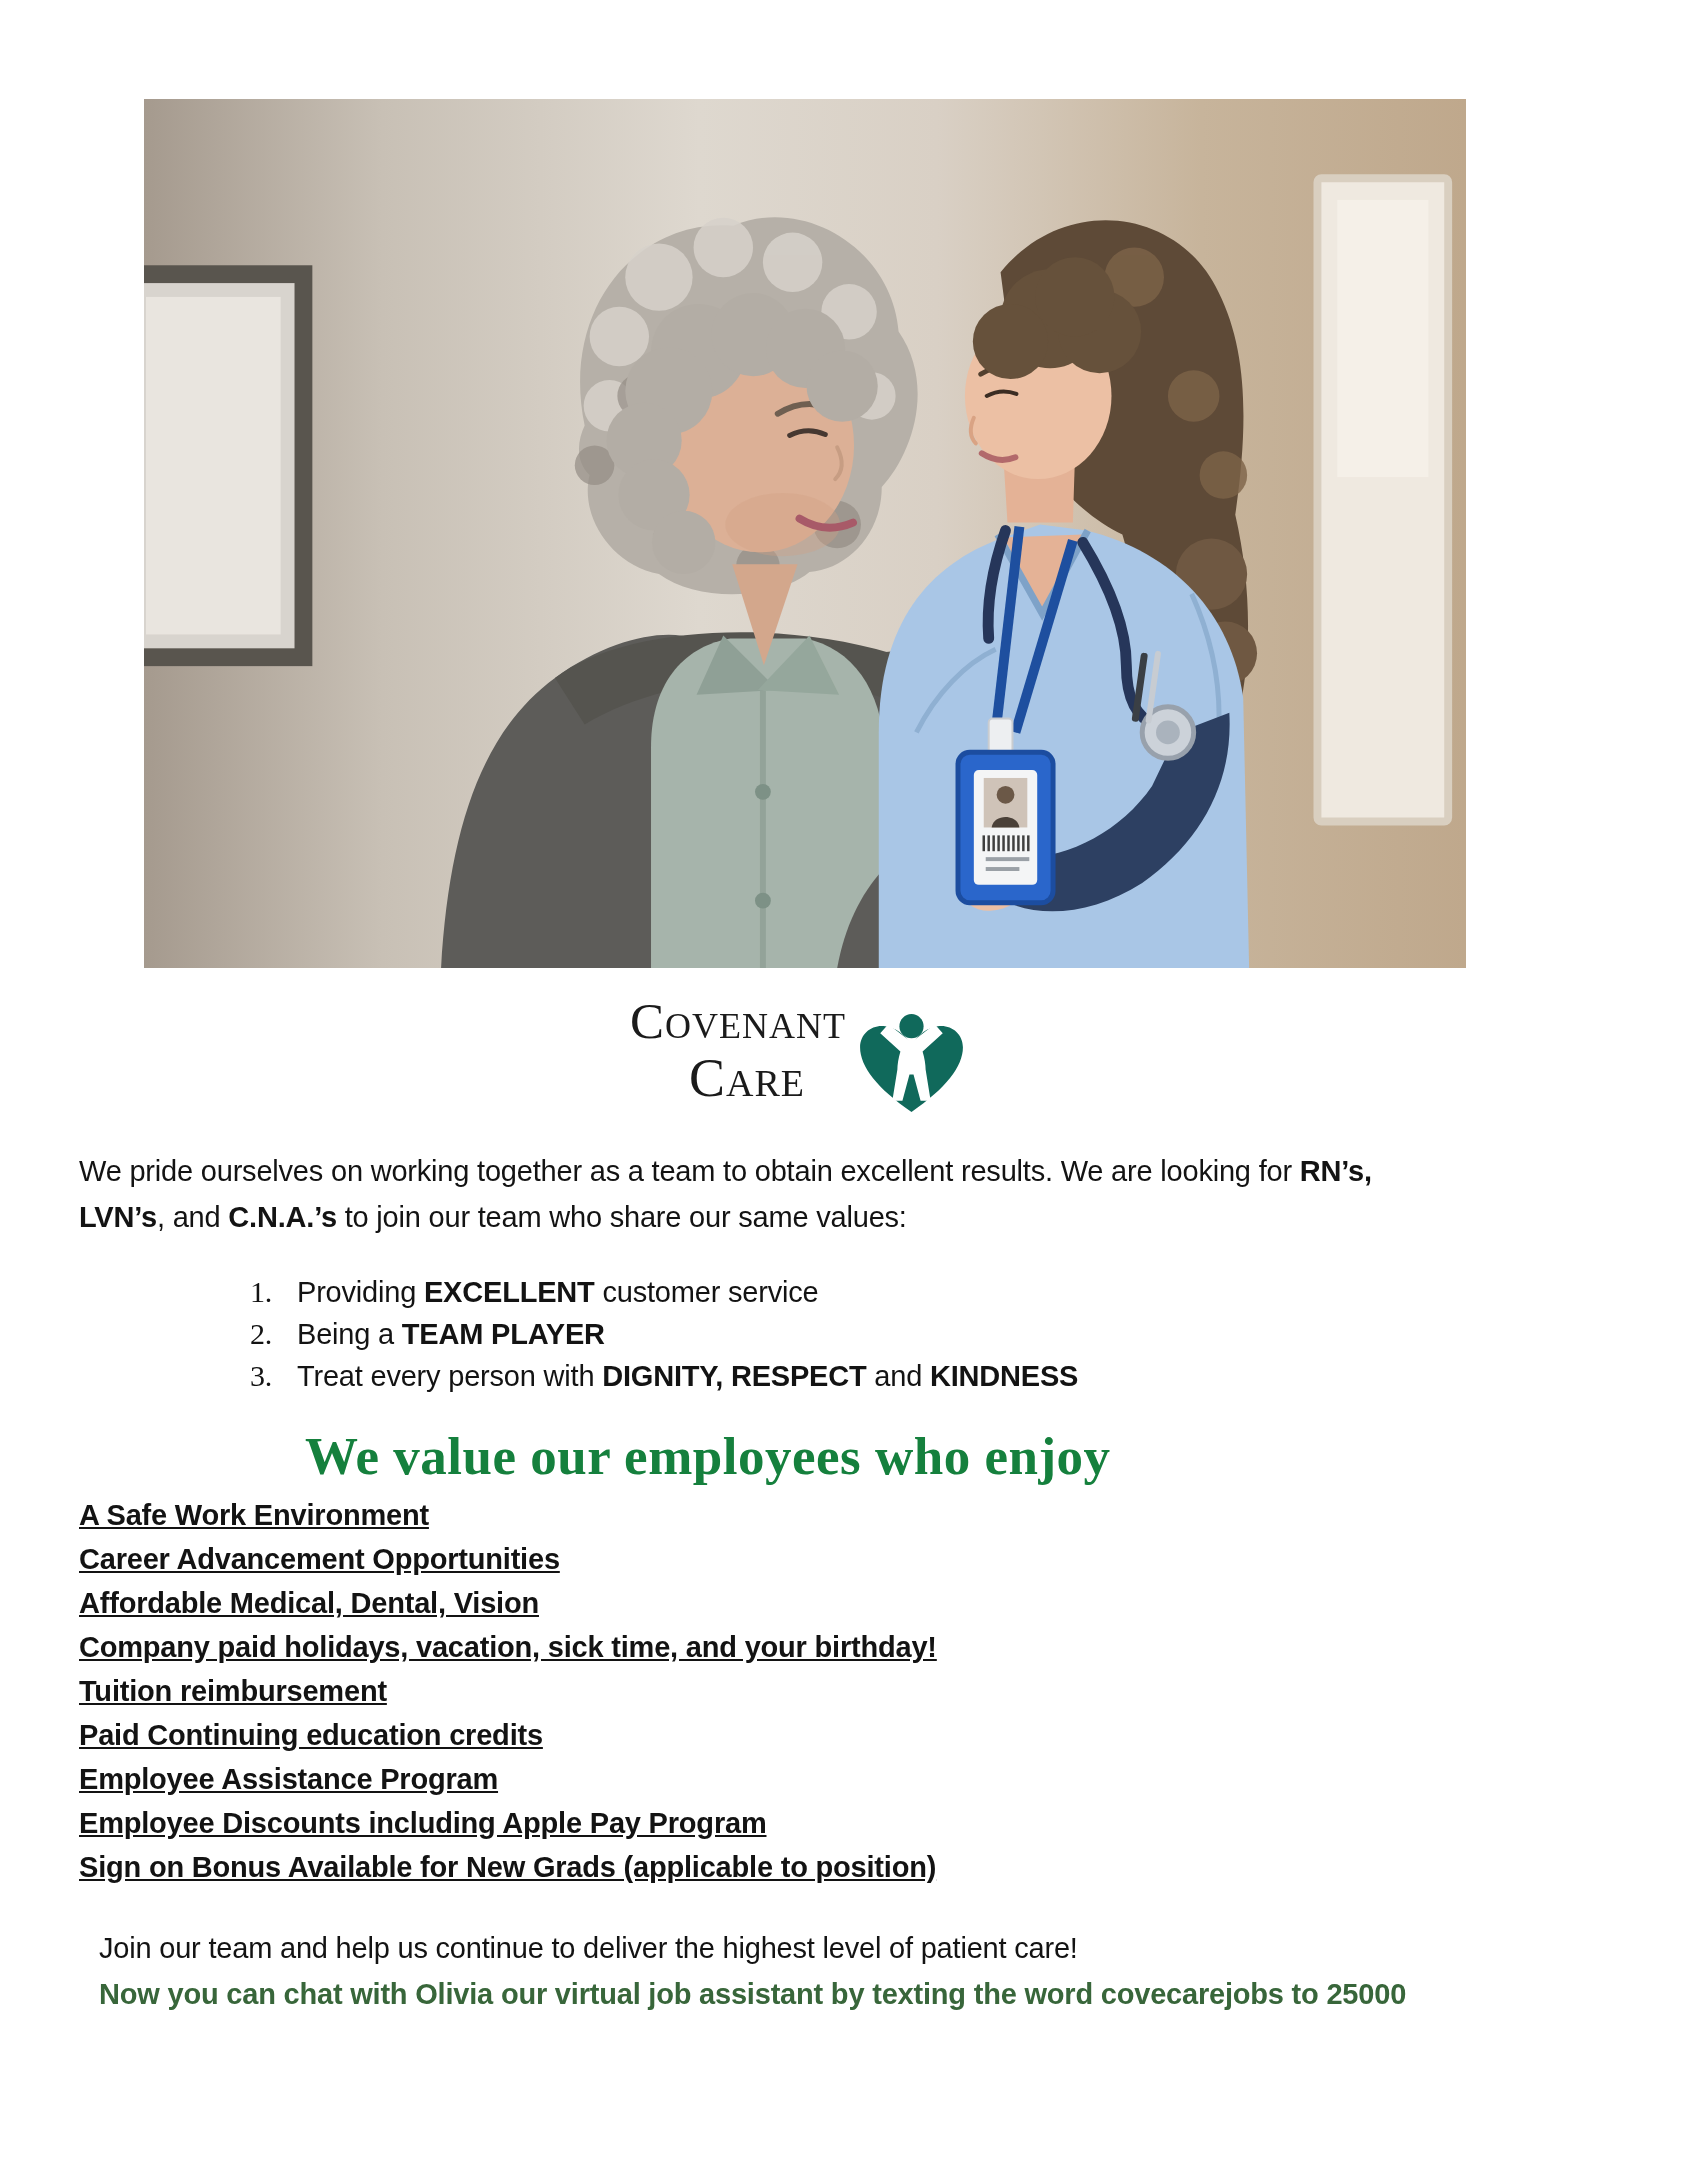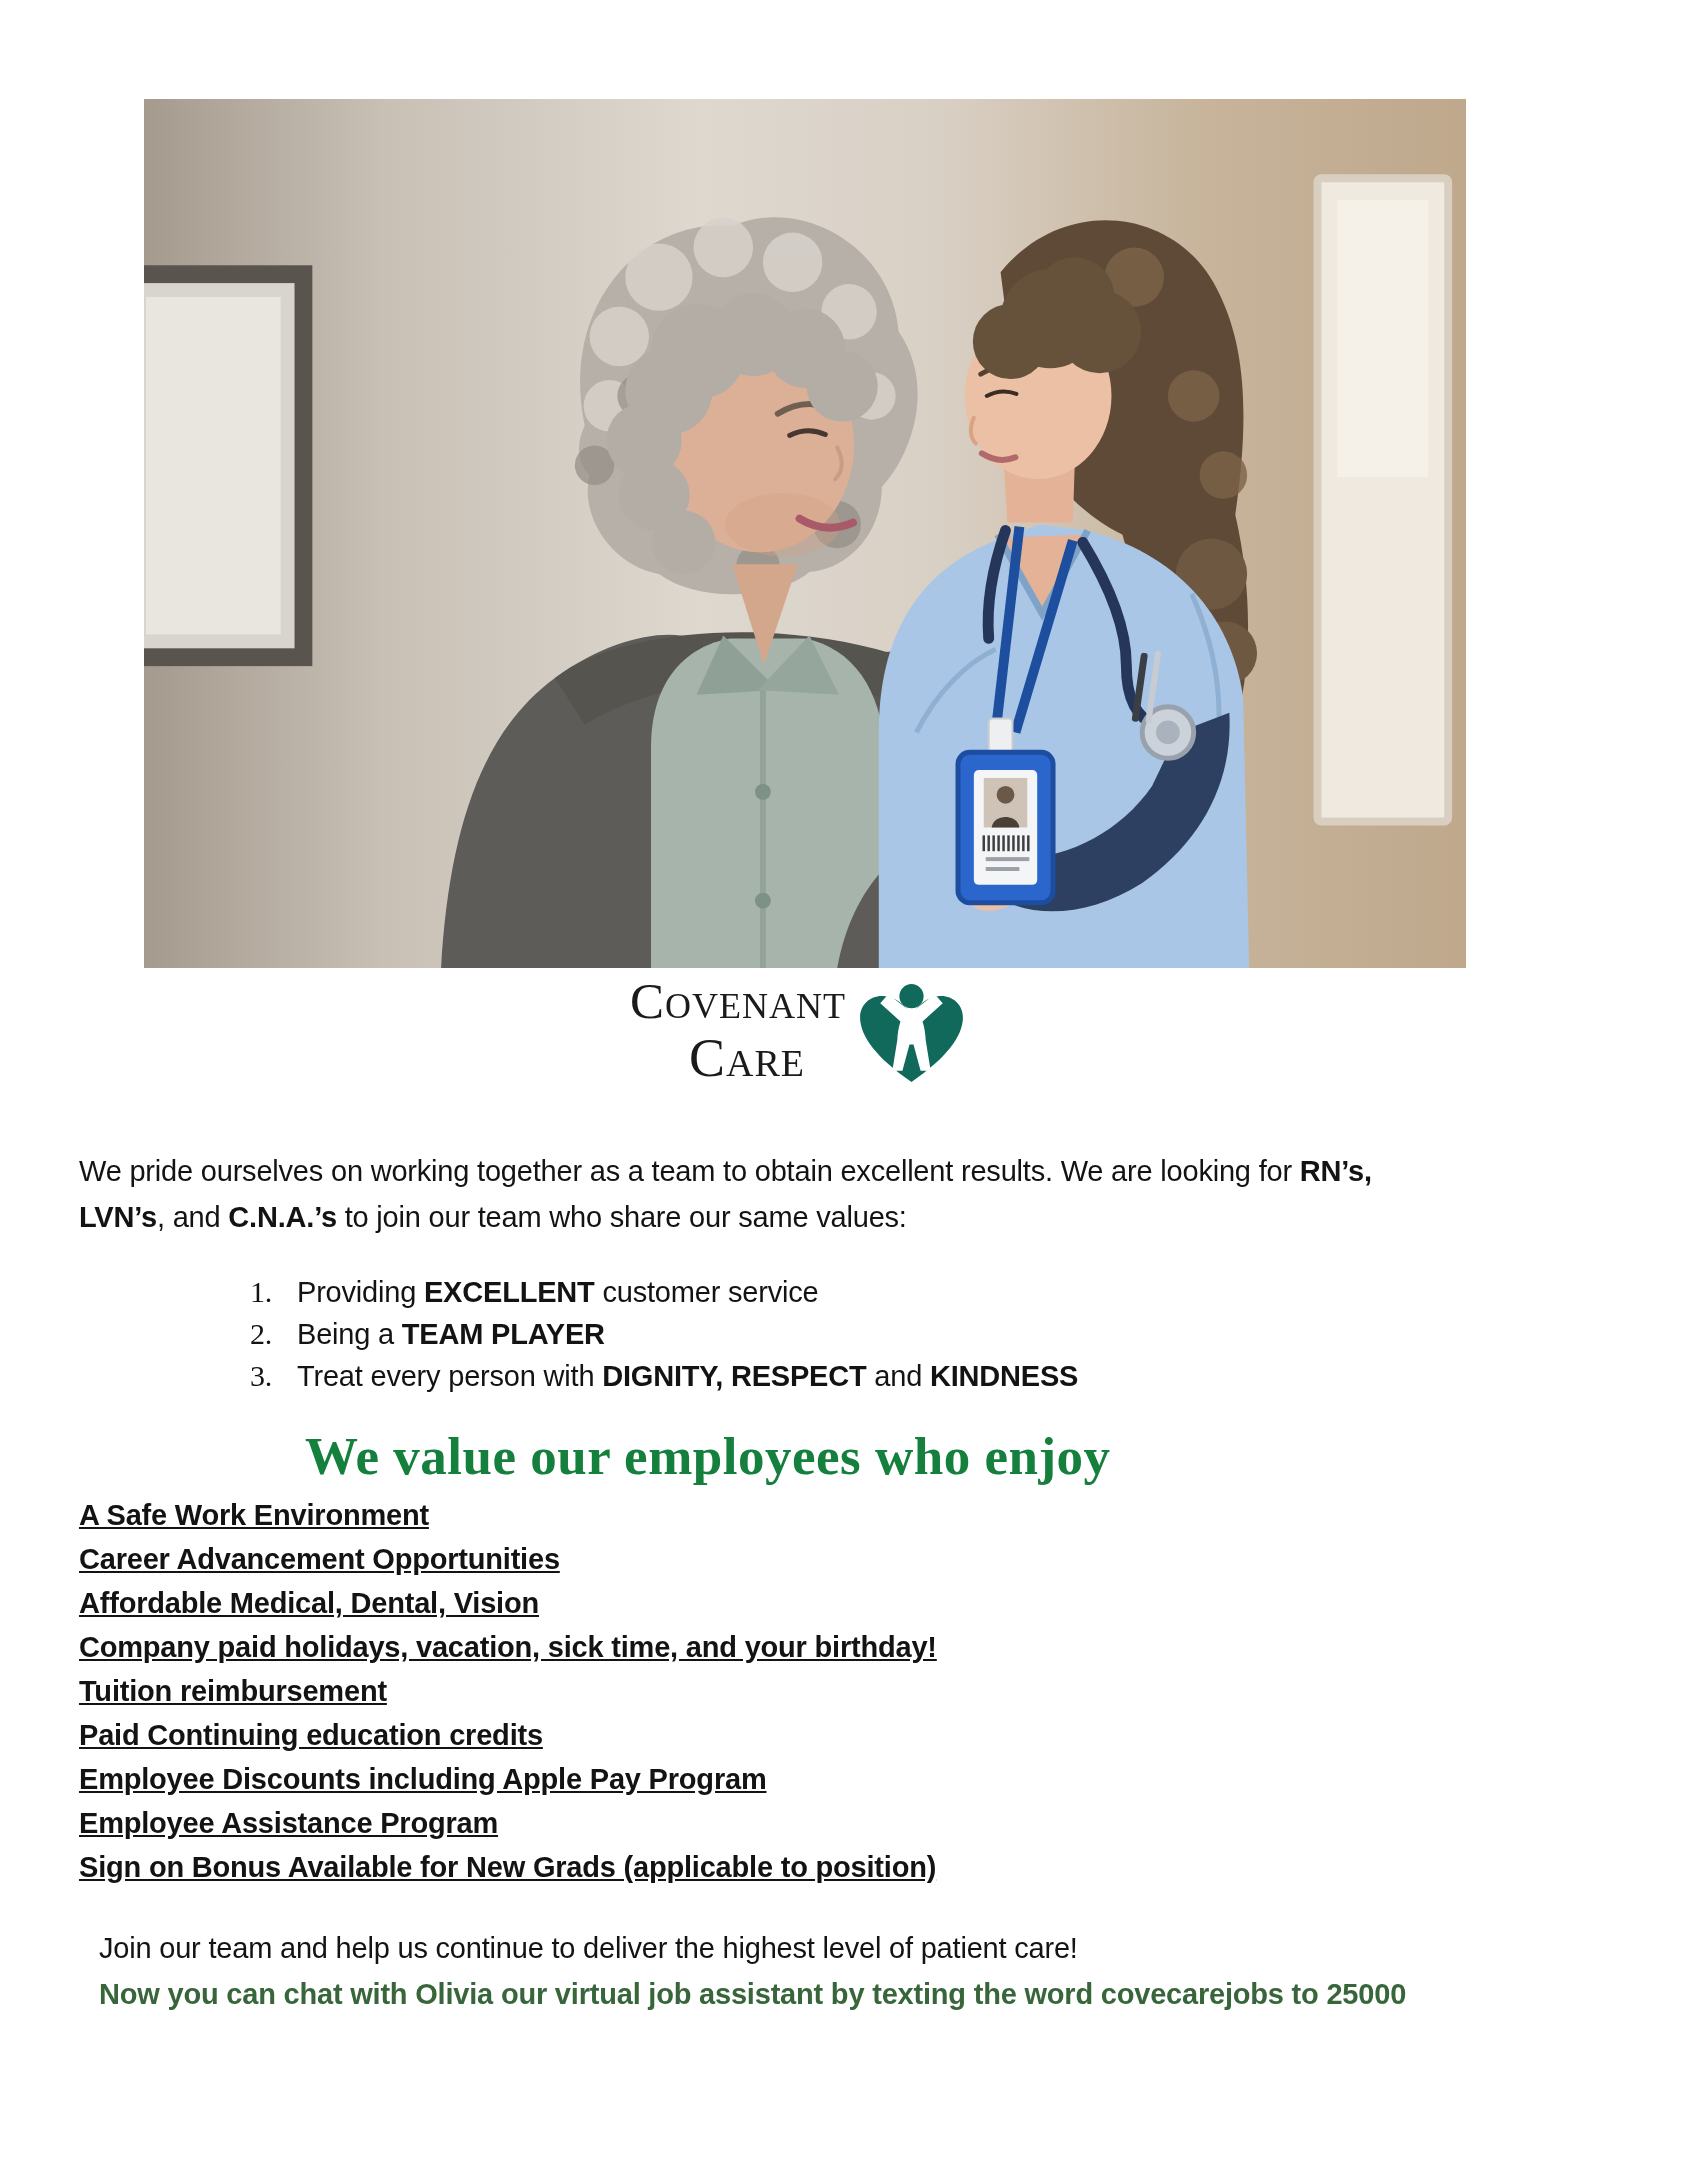--- a/index.html
+++ b/index.html
@@ -11,21 +11,21 @@
   .page{position:absolute;inset:0;}
 
   
   .photo{
     position:absolute;left:144px;top:99px;width:1322px;height:869px;
     overflow:hidden;background:#d6cec4;
   }
   .photo svg{display:block;width:100%;height:100%;}
 
   
-  .logo{position:absolute;left:630px;top:956px;display:flex;align-items:flex-end;gap:25px;}
+  .logo{position:absolute;left:630px;top:986px;display:flex;align-items:center;gap:25px;}
   .logo-text{
     font-family:"Liberation Serif",serif;font-variant:small-caps;
     color:#1b1b1b;line-height:1;letter-spacing:1px;
   }
   .logo-line1{font-size:51px;}
   .logo-line2{font-size:54px;margin-left:59px;margin-top:4px;}
   .logo-heart{width:121px;height:101px;margin-left:-20px;margin-top:28px;flex:0 0 auto;}
 
   
   .b{font-weight:700;}
@@ -265,22 +265,22 @@
 
   <h1 class="heading">We value our employees who enjoy</h1>
 
   <div class="benefits">
     <div class="benefit">A Safe Work Environment</div>
     <div class="benefit">Career Advancement Opportunities</div>
     <div class="benefit">Affordable Medical, Dental, Vision</div>
     <div class="benefit">Company paid holidays, vacation, sick time, and your birthday!</div>
     <div class="benefit">Tuition reimbursement</div>
     <div class="benefit">Paid Continuing education credits</div>
+    <div class="benefit">Employee Assistance Program</div>
     <div class="benefit">Employee Discounts including Apple Pay Program</div>
-    <div class="benefit">Employee Assistance Program</div>
     <div class="benefit">Sign on Bonus Available for New Grads (applicable to position)</div>
   </div>
 
   <div class="closing">
     <div class="line">Join our team and help us continue to deliver the highest level of patient care!</div>
     <div class="line green">Now you can chat with Olivia our virtual job assistant by texting the word covecarejobs to 25000</div>
   </div>
 
 </div>
 

